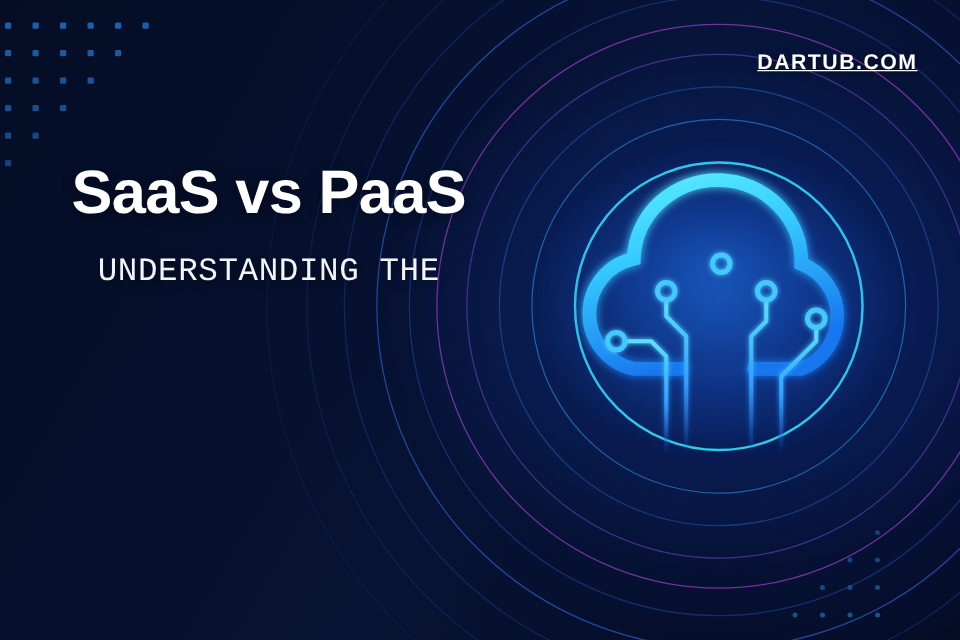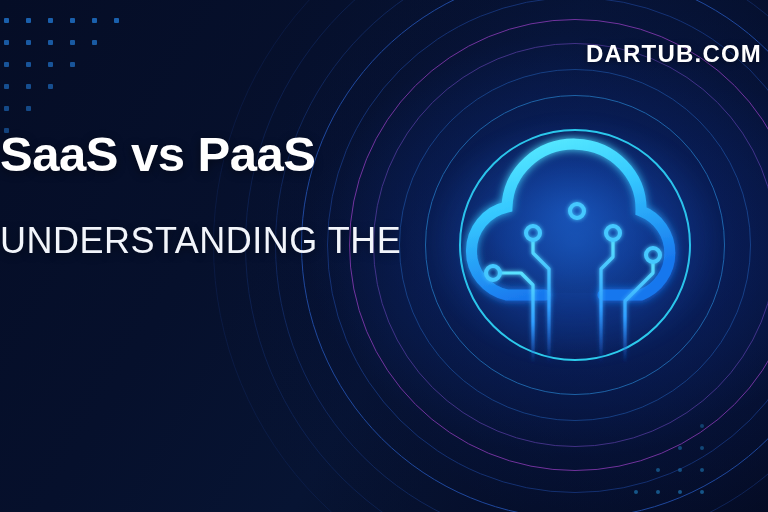--- a/index.html
+++ b/index.html
@@ -47,47 +47,50 @@
   .dot {
     position:absolute; width:5px; height:5px;
     background:#1f6fc4; border-radius:1px;
   }
   .dots-br .dot { background:#1c6fa8; border-radius:50%; width:4px; height:4px; }
 
   
   .text-block {
     position:absolute; left:0; top:128px;
     width:430px;
+    text-align:center;
   }
   .title {
     color:#ffffff;
     font-size:49px;
     font-weight:bold;
     line-height:1.10;
     letter-spacing:-0.5px;
     text-shadow:0 2px 10px rgba(0,0,0,0.45);
   }
   .subtitle {
-    margin-top:38px;
+    margin-top:20px;
     color:#f2f5fb;
-    font-size:36px;
+    font-size:26px;
     font-weight:normal;
     line-height:1.18;
     letter-spacing:0.5px;
     text-shadow:0 2px 8px rgba(0,0,0,0.45);
+    font-family:Liberation Mono, monospace;
   }
 
   .brand {
     position:absolute;
-    right:6px; top:40px;
+    right:34px; top:40px;
     color:#ffffff;
-    font-size:24px;
+    font-size:17px;
     font-weight:bold;
     letter-spacing:1.2px;
     text-shadow:0 1px 6px rgba(0,0,0,0.5);
+    text-decoration:underline;
   }
 </style>
 </head>
 <body>
 
 <div id="canvas">
 
   <div class="rings" id="rings">
       <div class="ring" style="width: 232px; height: 232px; border-width: 2px; border-color: rgb(47, 217, 245); opacity: 0.95;"></div>
       <div class="ring" style="width: 300px; height: 300px; border-width: 1.4px; border-color: rgb(47, 158, 240); opacity: 0.55; filter: blur(0.3px);"></div>

